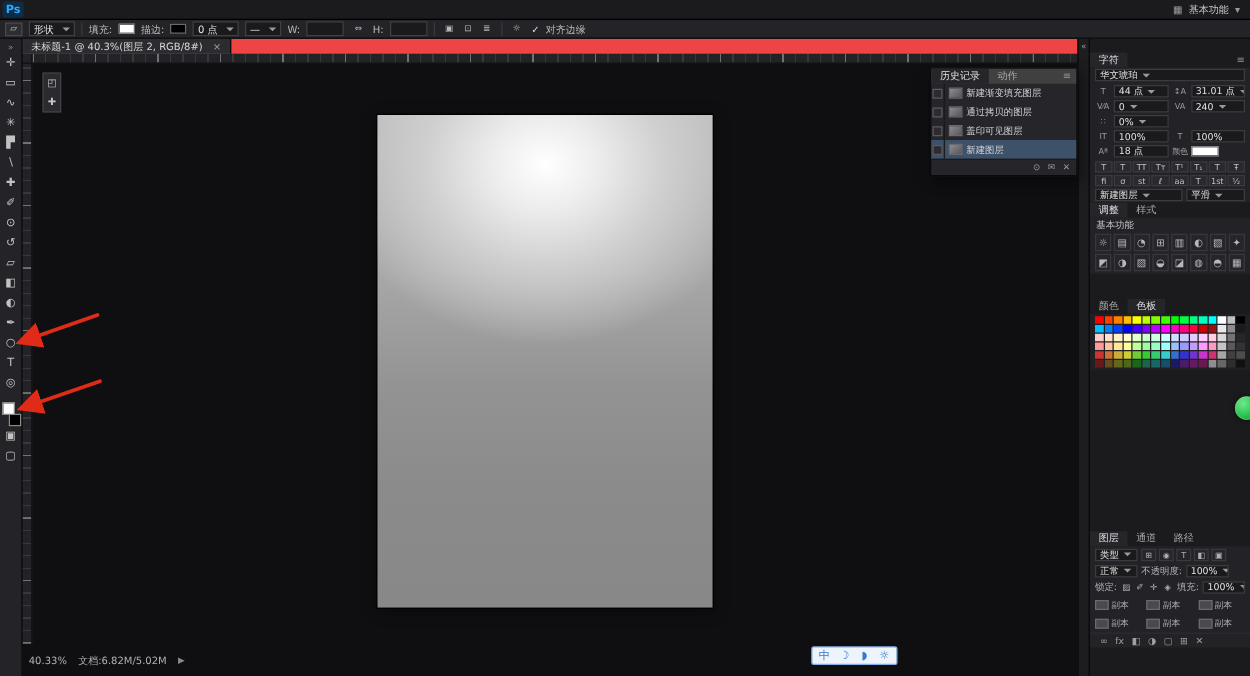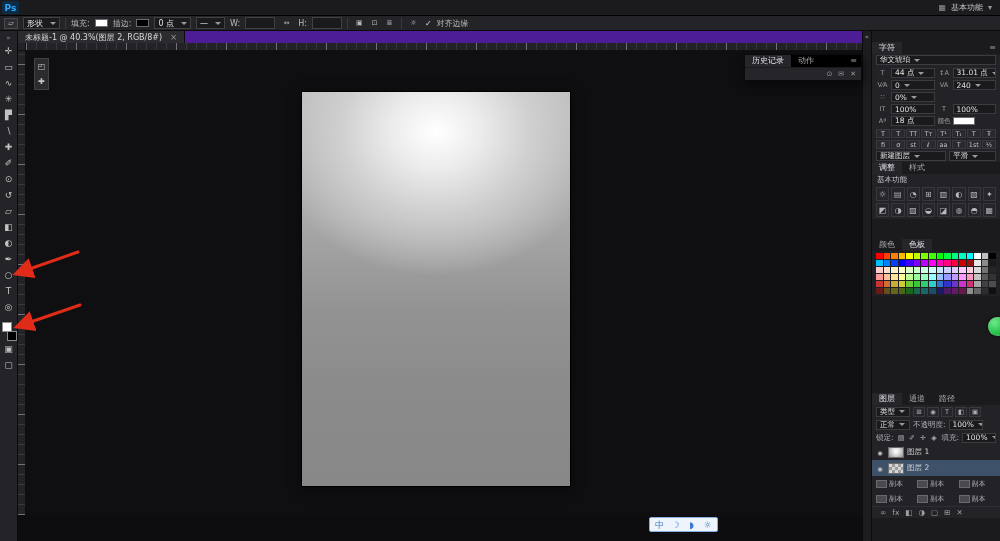--- a/index.html
+++ b/index.html
@@ -29,21 +29,21 @@
     border-top:3px solid #9a9a9a;margin-left:4px}
   .swatch{width:13px;height:8px;border:1px solid #6a6a6e}
   .opt-label{color:#b9b9b9;white-space:nowrap}
   .wh-field{width:30px}
   .icon-row{display:flex;gap:2px}
   .icon-btn{min-width:13px;height:12px;display:flex;align-items:center;justify-content:center;
     color:#b9b9b9;font-size:7px;border:1px solid transparent}
   .chkbox{color:#dcdce0;font-size:8px}
 
   
-  .tabbar{position:absolute;left:18px;top:31px;width:844px;height:12px;background:#4c1d95;display:flex;z-index:10}
+  .tabbar{position:absolute;left:18px;top:31px;width:844px;height:12px;background:#ef4444;display:flex;z-index:10}
   .doc-tab{background:#2c2c30;color:#d8d8d8;font-size:8px;display:flex;align-items:center;gap:8px;
     padding:0 7px;border-right:1px solid #0c0c0e;white-space:nowrap}
   .doc-close{color:#9a9a9a;font-size:8px}
 
   
   .ruler-corner{position:absolute;left:18px;top:43px;width:8px;height:8px;background:#232327;
     border-right:1px solid #101013;border-bottom:1px solid #101013;z-index:9}
   .ruler-h{position:absolute;left:26px;top:43px;width:836px;height:8px;background:#232327;border-bottom:1px solid #101013;
     background-image:repeating-linear-gradient(90deg,rgba(160,160,165,.55) 0 1px,transparent 1px 50px),
       repeating-linear-gradient(90deg,rgba(120,120,125,.25) 0 1px,transparent 1px 10px);z-index:8}
@@ -73,21 +73,21 @@
   .bg-swatch{position:absolute;right:0;bottom:0;width:10px;height:10px;border:1px solid #8a8a8a;z-index:1}
 
   
   .mini-panel{position:absolute;left:34px;top:58px;width:15px;background:#2b2b2f;border:1px solid #424246;
     z-index:30;display:flex;flex-direction:column}
   .mini-btn{width:13px;height:15px;display:flex;align-items:center;justify-content:center;color:#c5c5c9;font-size:8px}
 
   
   .history-panel{position:absolute;left:744px;top:54px;width:118px;background:#25252a;border:1px solid #0a0a0c;
     box-shadow:2px 4px 10px rgba(0,0,0,.55);z-index:50}
-  .h-tabs{display:flex;height:12px;background:#000000;align-items:stretch}
+  .h-tabs{display:flex;height:12px;background:#404040;align-items:stretch}
   .sec-tab{padding:0 7px;line-height:12px;font-size:8px;color:#a9a9ad;white-space:nowrap}
   .sec-tab.active{background:#25252a;color:#e0e0e4}
   .sec-menu{margin-left:auto;padding:0 4px;color:#9a9a9e;font-size:8px;line-height:12px}
   .h-row{display:flex;align-items:center;height:15px;gap:3px;padding-right:2px}
   .h-row.active{background:var(--selection,#3d5168)}
   .h-check{width:11px;align-self:stretch;border-right:1px solid #1a1a1d;display:flex;align-items:center;justify-content:center}
   .h-check::after{content:"";width:6px;height:6px;border:1px solid #5a5a5e;background:#2c2c30}
   .h-thumb{width:11px;height:9px;background:linear-gradient(135deg,#8d8d91,#55555a);border:1px solid #6a6a6e;flex:none}
   .h-label{font-size:7.5px;color:#d2d2d6;white-space:nowrap;overflow:hidden}
   .h-footer{display:flex;justify-content:flex-end;gap:6px;padding:2px 5px;border-top:1px solid #1a1a1d}
@@ -212,20 +212,25 @@
       <span class="doc-close">×</span>
     </div>
   </div>
 
   <div class="canvas"></div>
   <div class="ruler-corner"></div>
   <div class="ruler-h"></div>
   <div class="ruler-v"></div>
   <div class="doc"></div>
 
+  <div class="statusbar">
+    <span>40.33%</span>
+    <span>文档:6.82M/5.02M</span>
+    <span class="status-arrow">▶</span>
+  </div>
 
   <div class="toolbar">
     <div class="tb-collapse">»</div>
     <div id="tools">
         <div class="tool">✛</div>
         <div class="tool">▭</div>
         <div class="tool">∿</div>
         <div class="tool">✳</div>
         <div class="tool">▛</div>
         <div class="tool">∖</div>
@@ -255,20 +260,42 @@
       <div class="mini-btn">◰</div>
       <div class="mini-btn">✚</div>
     </div>
 
   <div class="history-panel">
     <div class="h-tabs">
       <span class="sec-tab active">历史记录</span>
       <span class="sec-tab">动作</span>
       <span class="sec-menu">≡</span>
     </div>
+    <div id="history-list">
+        <div class="h-row">
+          <div class="h-check"></div>
+          <div class="h-thumb"></div>
+          <div class="h-label">新建渐变填充图层</div>
+        </div>
+        <div class="h-row">
+          <div class="h-check"></div>
+          <div class="h-thumb"></div>
+          <div class="h-label">通过拷贝的图层</div>
+        </div>
+        <div class="h-row">
+          <div class="h-check"></div>
+          <div class="h-thumb"></div>
+          <div class="h-label">盖印可见图层</div>
+        </div>
+        <div class="h-row active">
+          <div class="h-check"></div>
+          <div class="h-thumb"></div>
+          <div class="h-label">新建图层</div>
+        </div>
+      </div>
     <div class="h-footer" id="history-footer">
         <div class="hf-icon">⊙</div>
         <div class="hf-icon">✉</div>
         <div class="hf-icon">✕</div>
       </div>
   </div>
 
   <div class="dockstrip">
     <div class="dock-chevron">«</div>
   </div>
@@ -543,32 +570,20 @@
             <div class="lk-icon">▨</div>
             <div class="lk-icon">✐</div>
             <div class="lk-icon">✛</div>
             <div class="lk-icon">◈</div>
           </div>
         <span class="plabel">填充:</span>
         <div class="pfld drop pfld-sm">
             <span>100%</span>
           </div>
       </div>
-      <div id="layer-rows">
-          <div class="lrow">
-            <div class="eye">◉</div>
-            <div class="lthumb blob"></div>
-            <div class="lname">图层 1</div>
-          </div>
-          <div class="lrow active">
-            <div class="eye">◉</div>
-            <div class="lthumb checker"></div>
-            <div class="lname">图层 2</div>
-          </div>
-        </div>
       <div class="copies" id="layer-copies">
           <div class="copy-chip">
             <div class="copy-thumb"></div>
             <div class="copy-label">副本</div>
           </div>
           <div class="copy-chip">
             <div class="copy-thumb"></div>
             <div class="copy-label">副本</div>
           </div>
           <div class="copy-chip">

